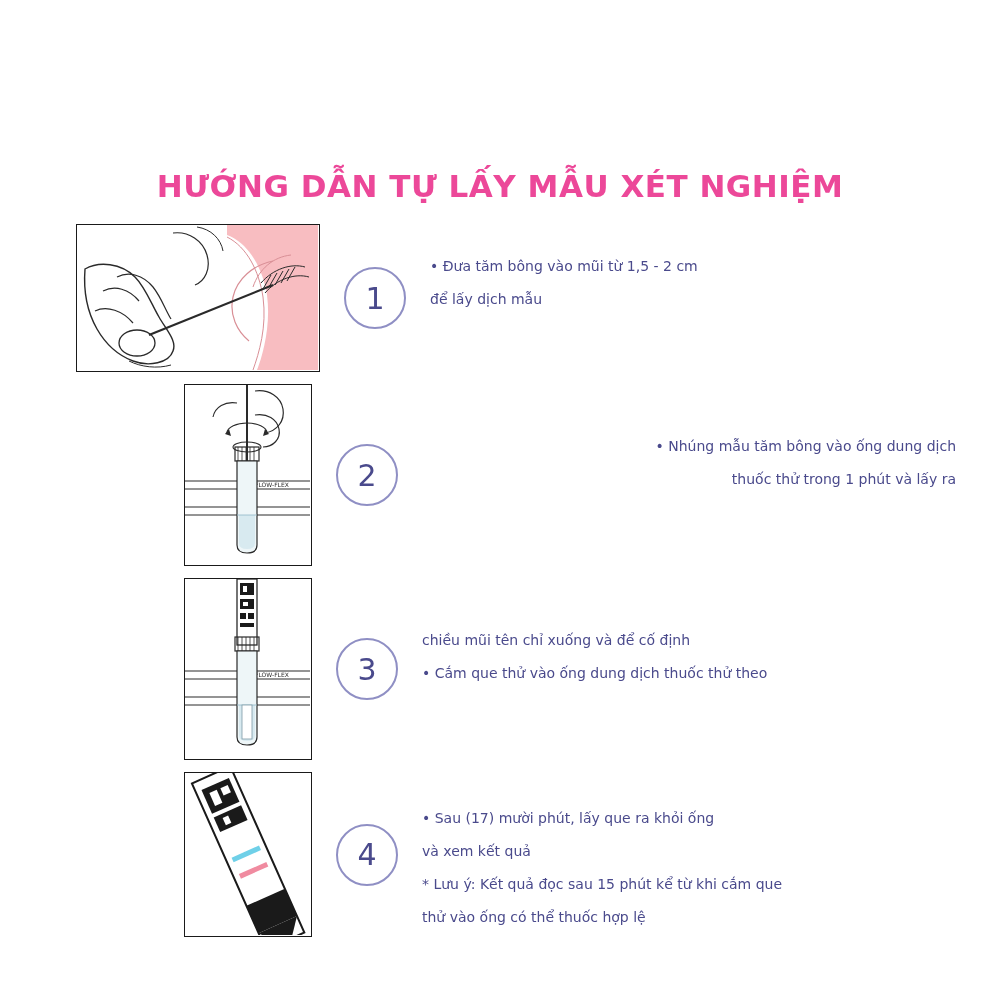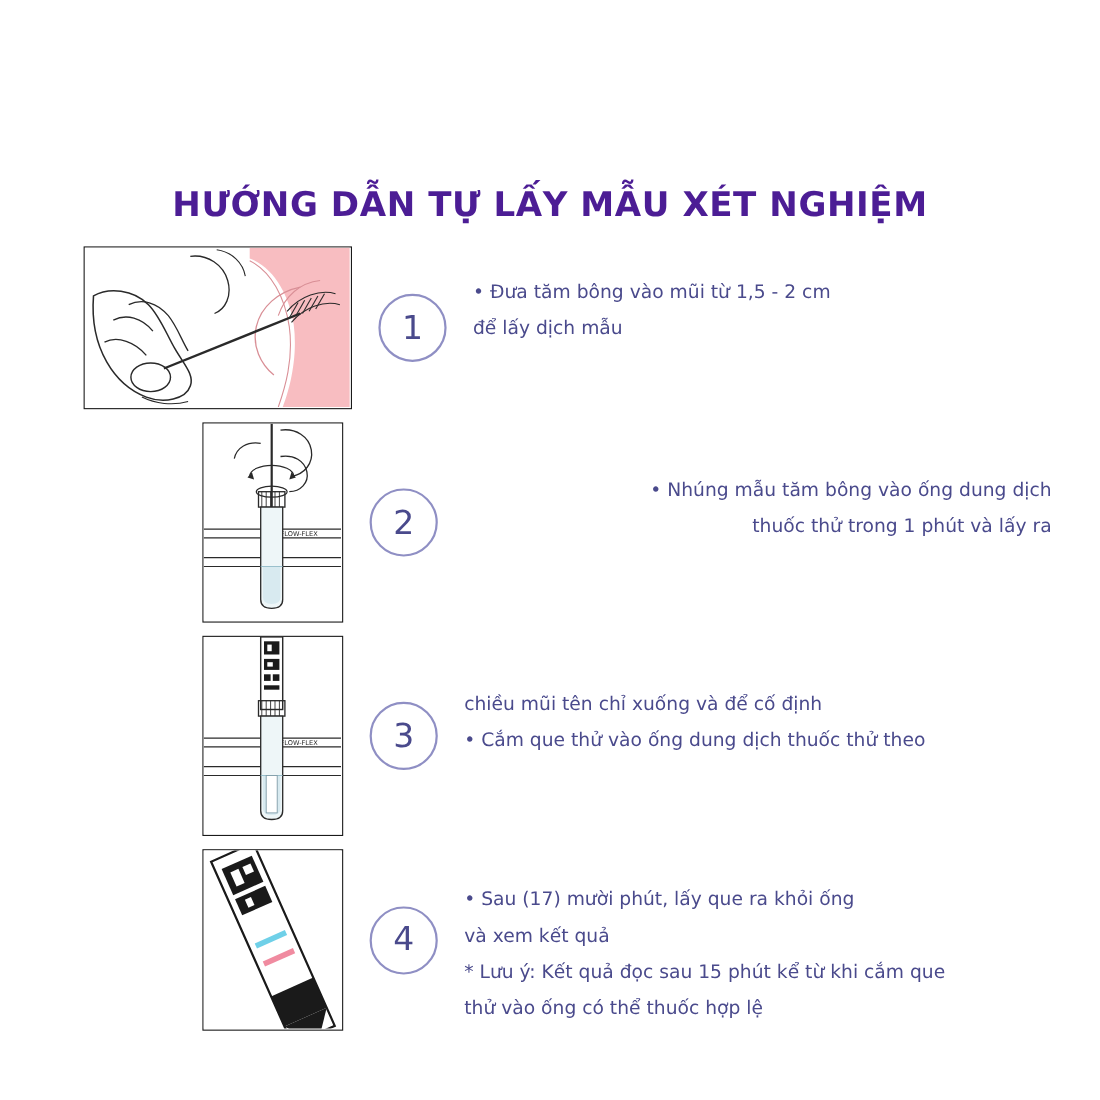--- a/index.html
+++ b/index.html
@@ -23,21 +23,21 @@
   }
   .title {
     position: absolute;
     top: 168px;
     left: 0;
     width: 1000px;
     text-align: center;
     font-size: 31px;
     font-weight: bold;
     letter-spacing: 0.5px;
-    color: #4c1d95;
+    color: #ec4899;
     white-space: nowrap;
   }
   .steps {
     position: absolute;
     top: 224px;
     left: 76px;
     width: 880px;
   }
   .step {
     display: flex;
@@ -85,21 +85,21 @@
   .textcol {
     flex: 1 1 auto;
     padding-top: 6px;
   }
   .step1 .textcol { padding-top: 26px; }
   .step2 .textcol { padding-top: 46px; text-align: right; }
   .step3 .textcol { padding-top: 46px; }
   .step4 .textcol { padding-top: 30px; }
 
   .line {
-    font-size: 17px;
+    font-size: 14px;
     line-height: 33px;
     color: #4a4a8c;
     white-space: nowrap;
   }
   .indent { padding-left: 0; }
 </style>
 </head>
 <body>
 
 <div class="page">

